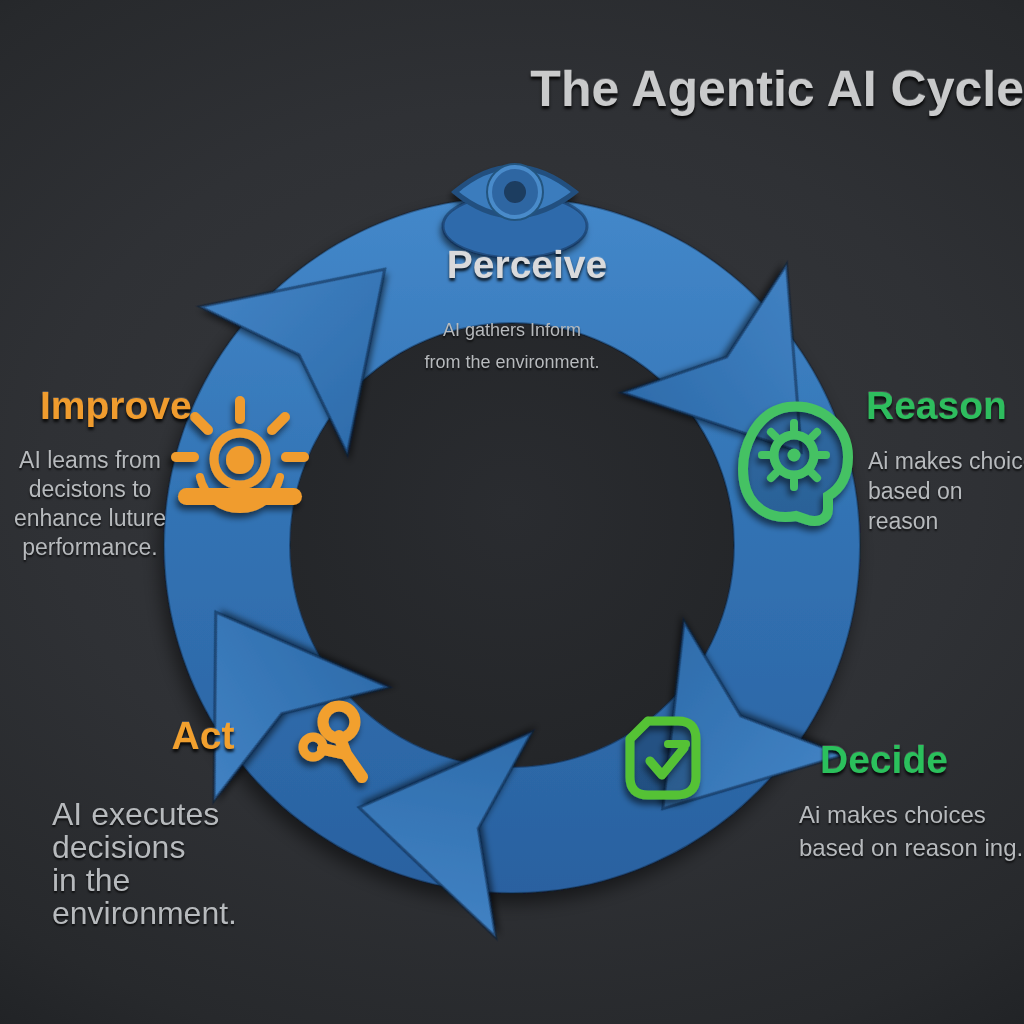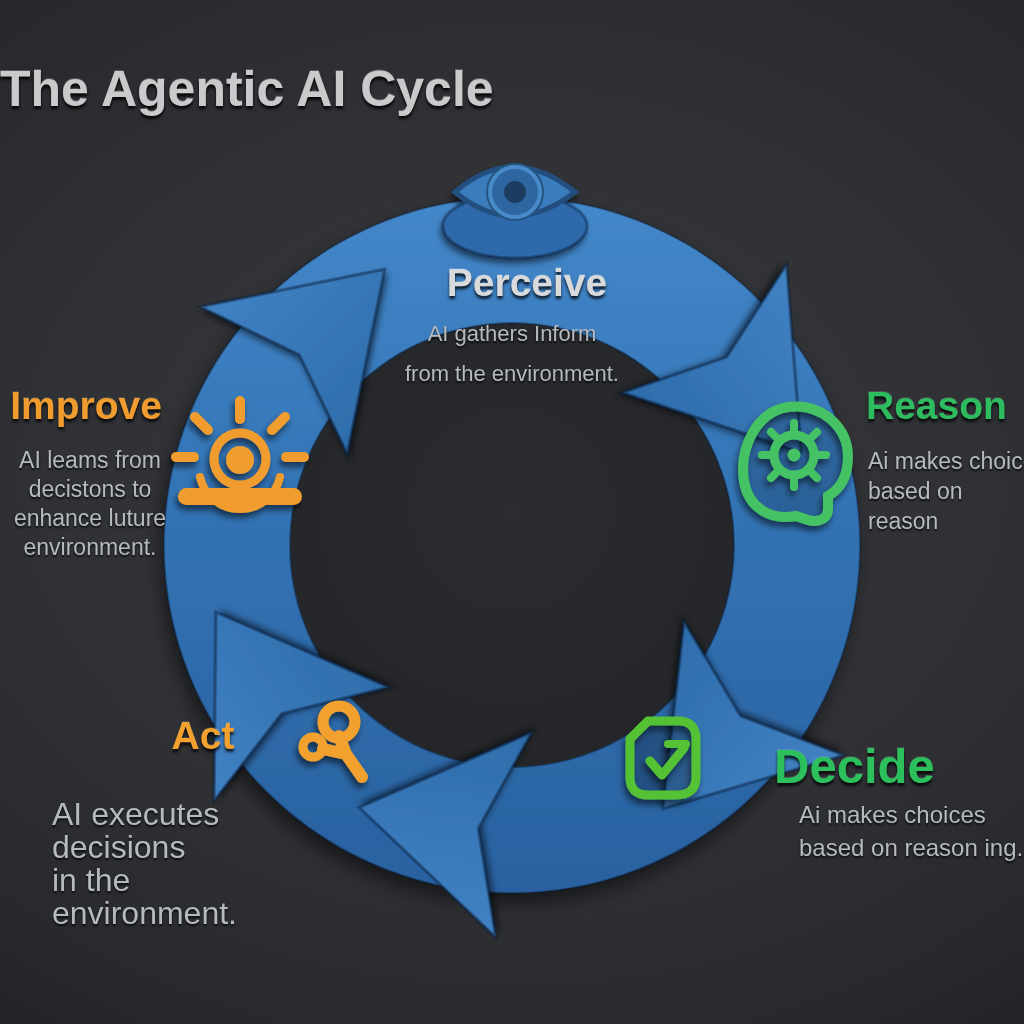--- a/index.html
+++ b/index.html
@@ -7,45 +7,45 @@
     font-family:"Liberation Sans","DejaVu Sans",sans-serif;
     background:
       radial-gradient(ellipse 900px 700px at 50% 46%, #36383c 0%, #2f3135 52%, #27292c 85%, #202225 100%);
     position:relative;
   }
   .abs{position:absolute;}
   #diagram-svg{position:absolute;left:0;top:0;}
 
   
   .title{
-    left:0;top:60px;width:1024px;text-align:left;
+    left:0;top:60px;width:1024px;text-align:right;
     font-size:50px;font-weight:bold;letter-spacing:0px;color:#c9cacb;
     text-shadow:0 3px 3px rgba(0,0,0,.85), 0 -1px 0 rgba(255,255,255,.22);
   }
   .stage-label{
     font-weight:bold;
     text-shadow:0 3px 3px rgba(0,0,0,.8), 0 -1px 0 rgba(255,255,255,.15);
   }
   .stage-desc{
     font-size:23px;color:#b7babd;line-height:31px;white-space:pre-line;
     text-shadow:0 2px 2px rgba(0,0,0,.7);
   }
-  #perceive-label{left:377px;top:261px;width:300px;text-align:center;font-size:39px;color:#d9dadc;}
-  #perceive-desc{left:362px;top:314px;width:300px;text-align:center;font-size:22px;line-height:40px;}
+  #perceive-label{left:377px;top:243px;width:300px;text-align:center;font-size:39px;color:#d9dadc;}
+  #perceive-desc{left:362px;top:314px;width:300px;text-align:center;font-size:18px;line-height:32px;}
 
-  #improve-label{left:0px;top:384px;width:172px;text-align:center;font-size:39px;color:#f09c2e;}
+  #improve-label{left:0px;top:384px;width:172px;font-size:39px;color:#f09c2e;padding-left:40px;}
   #improve-desc{left:0px;top:446px;width:180px;text-align:center;line-height:29px;}
 
   #reason-label{left:866px;top:384px;width:170px;text-align:left;font-size:39px;color:#2ebd5e;}
   #reason-desc{left:868px;top:446px;width:170px;text-align:left;line-height:30px;}
 
   #act-label{left:143px;top:714px;width:120px;text-align:center;font-size:39px;color:#f2a02e;}
   #act-desc{left:52px;top:798px;width:260px;text-align:left;line-height:33px;font-size:32px;}
 
-  #decide-label{left:774px;top:738px;width:200px;text-align:left;font-size:49px;color:#2bc05c;}
+  #decide-label{left:820px;top:738px;width:200px;text-align:left;font-size:39px;color:#2bc05c;}
   #decide-desc{left:775px;top:798px;width:250px;text-align:left;line-height:33px;font-size:24px;margin-left:24px;}
 </style>
 </head>
 <body>
 
 <svg id="diagram-svg" width="1024" height="1024" viewBox="0 0 1024 1024">
   <defs>
     <linearGradient id="ringGrad" x1="0" y1="0" x2="0" y2="1">
       <stop offset="0" stop-color="#4488ca"></stop>
       <stop offset="0.45" stop-color="#3273b4"></stop>
@@ -160,13 +160,13 @@
 based on reason ing.</div>
 
 <div class="abs stage-label" id="act-label">Act</div>
 <div class="abs stage-desc" id="act-desc">AI executes decisions
 in the environment.</div>
 
 <div class="abs stage-label" id="improve-label">Improve</div>
 <div class="abs stage-desc" id="improve-desc">AI leams from
 decistons to
 enhance luture
-environment.</div>
+performance.</div>
 
 </body></html>

